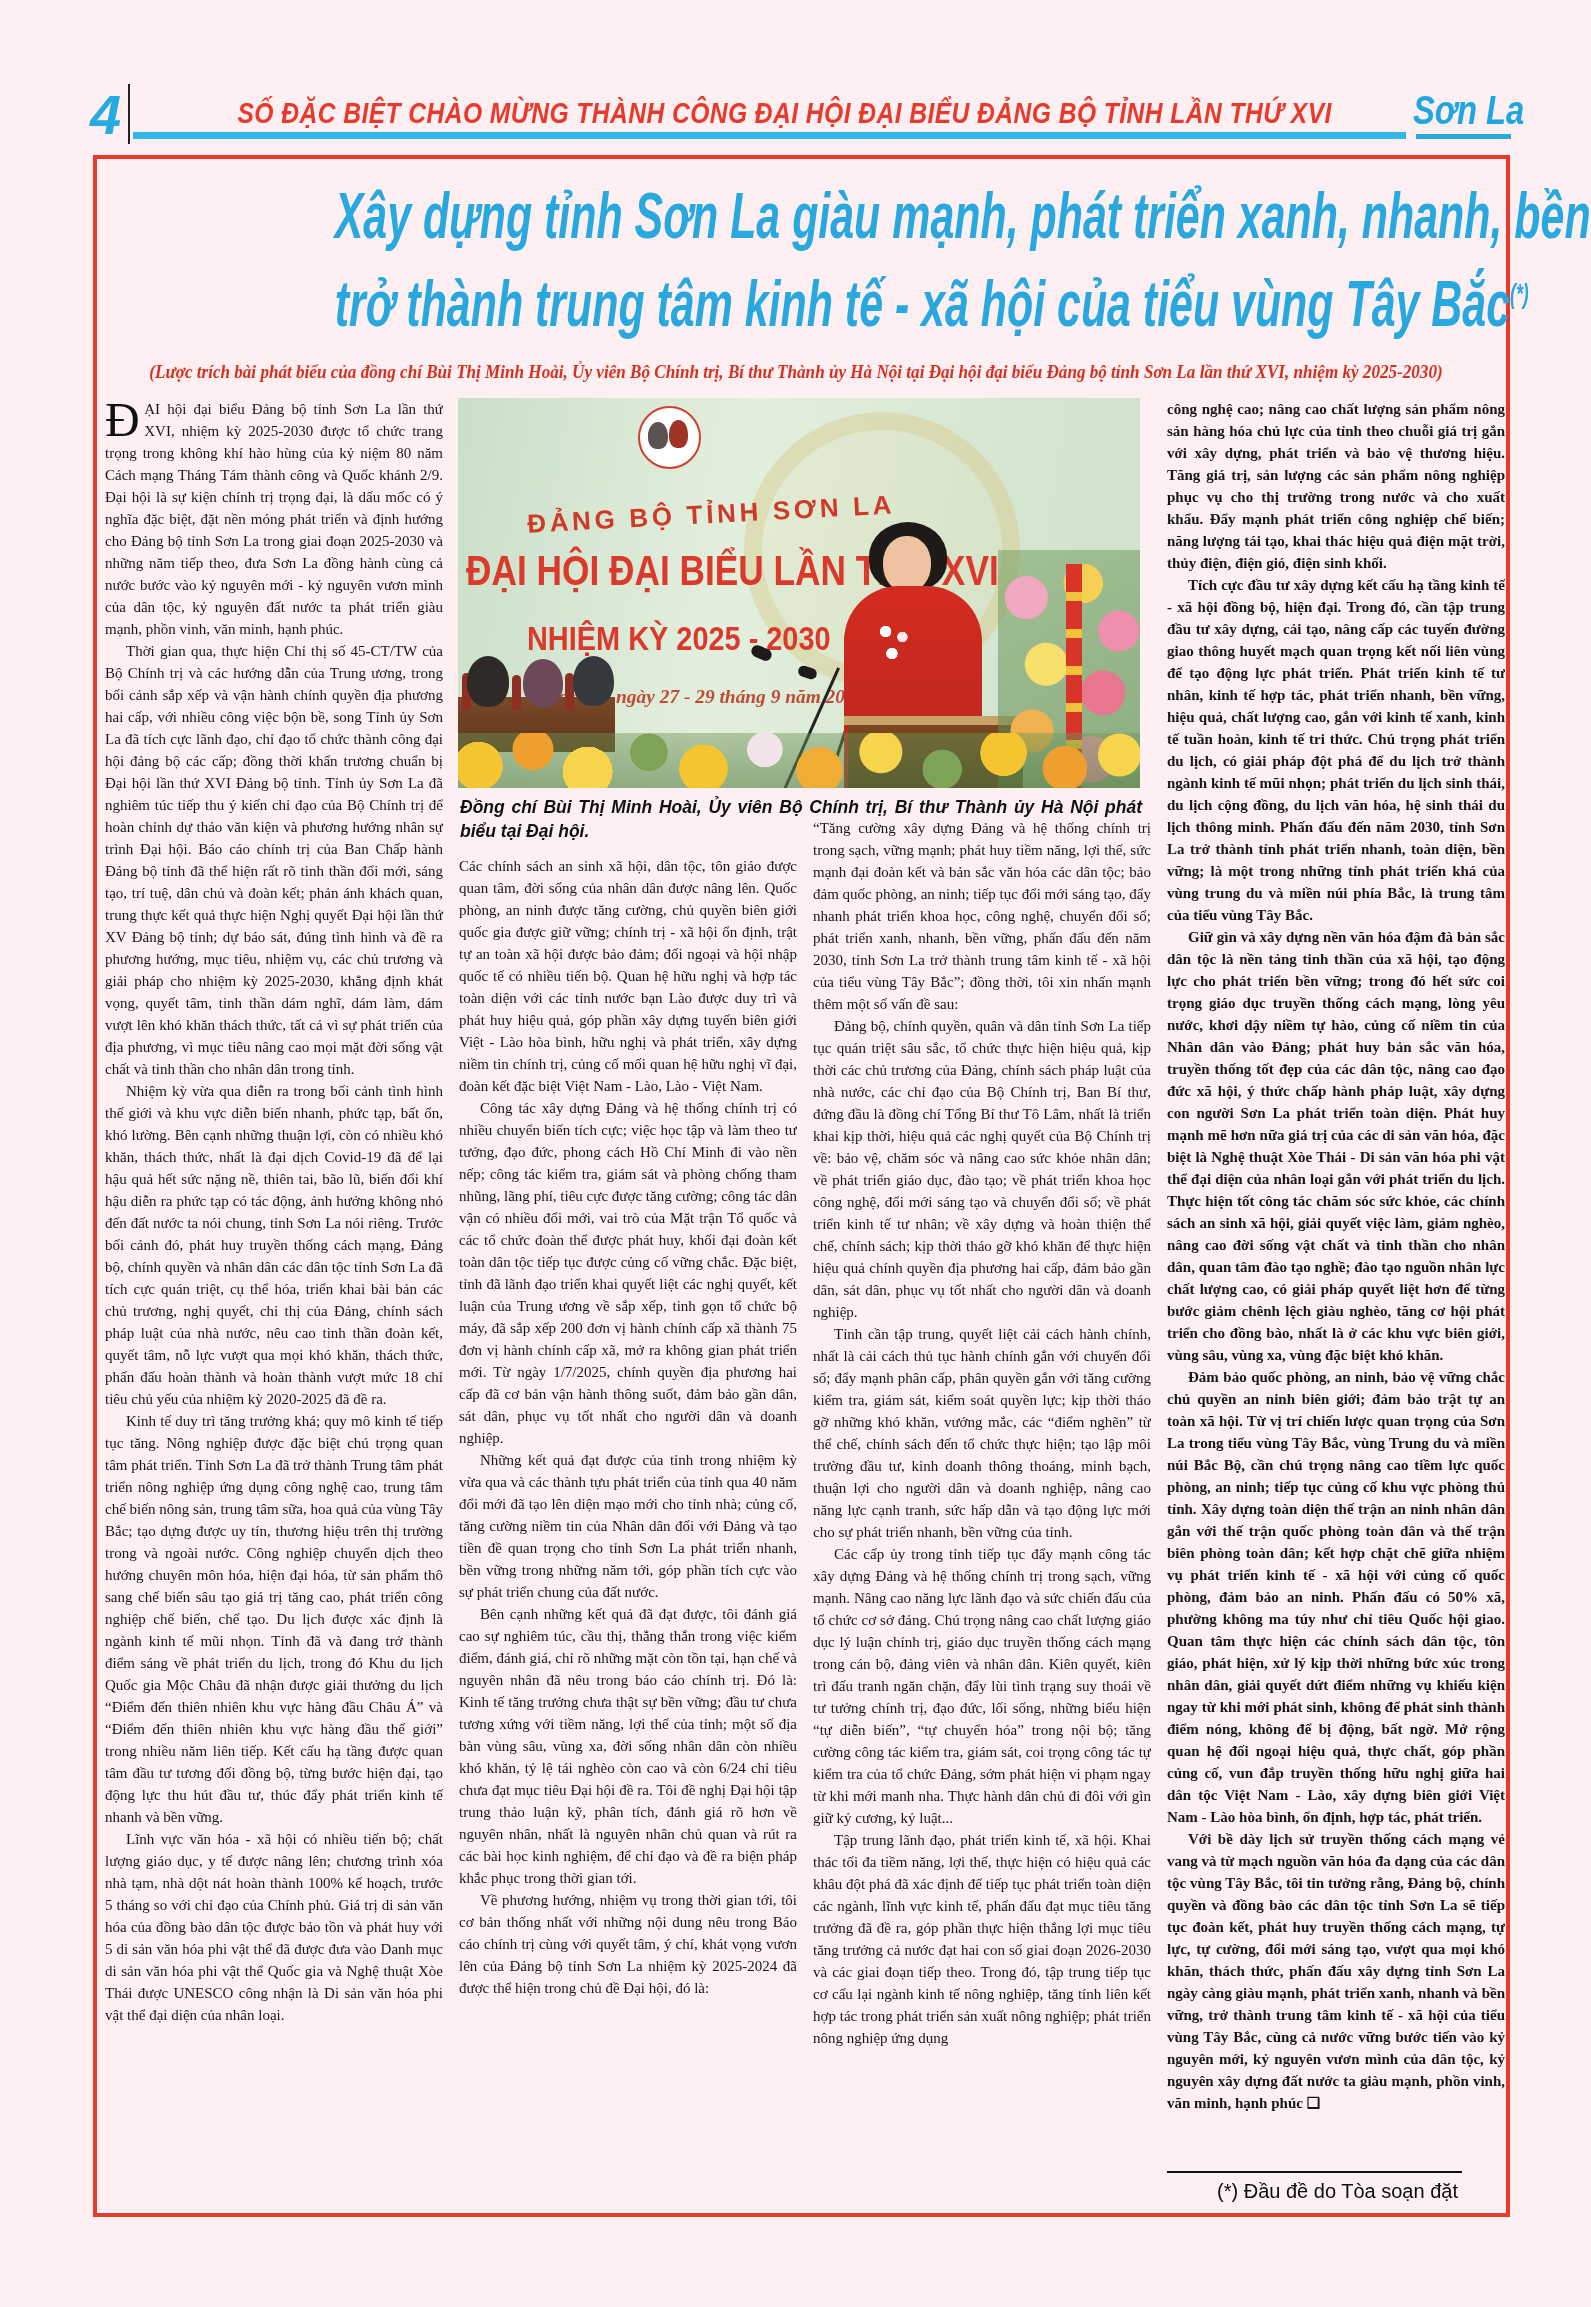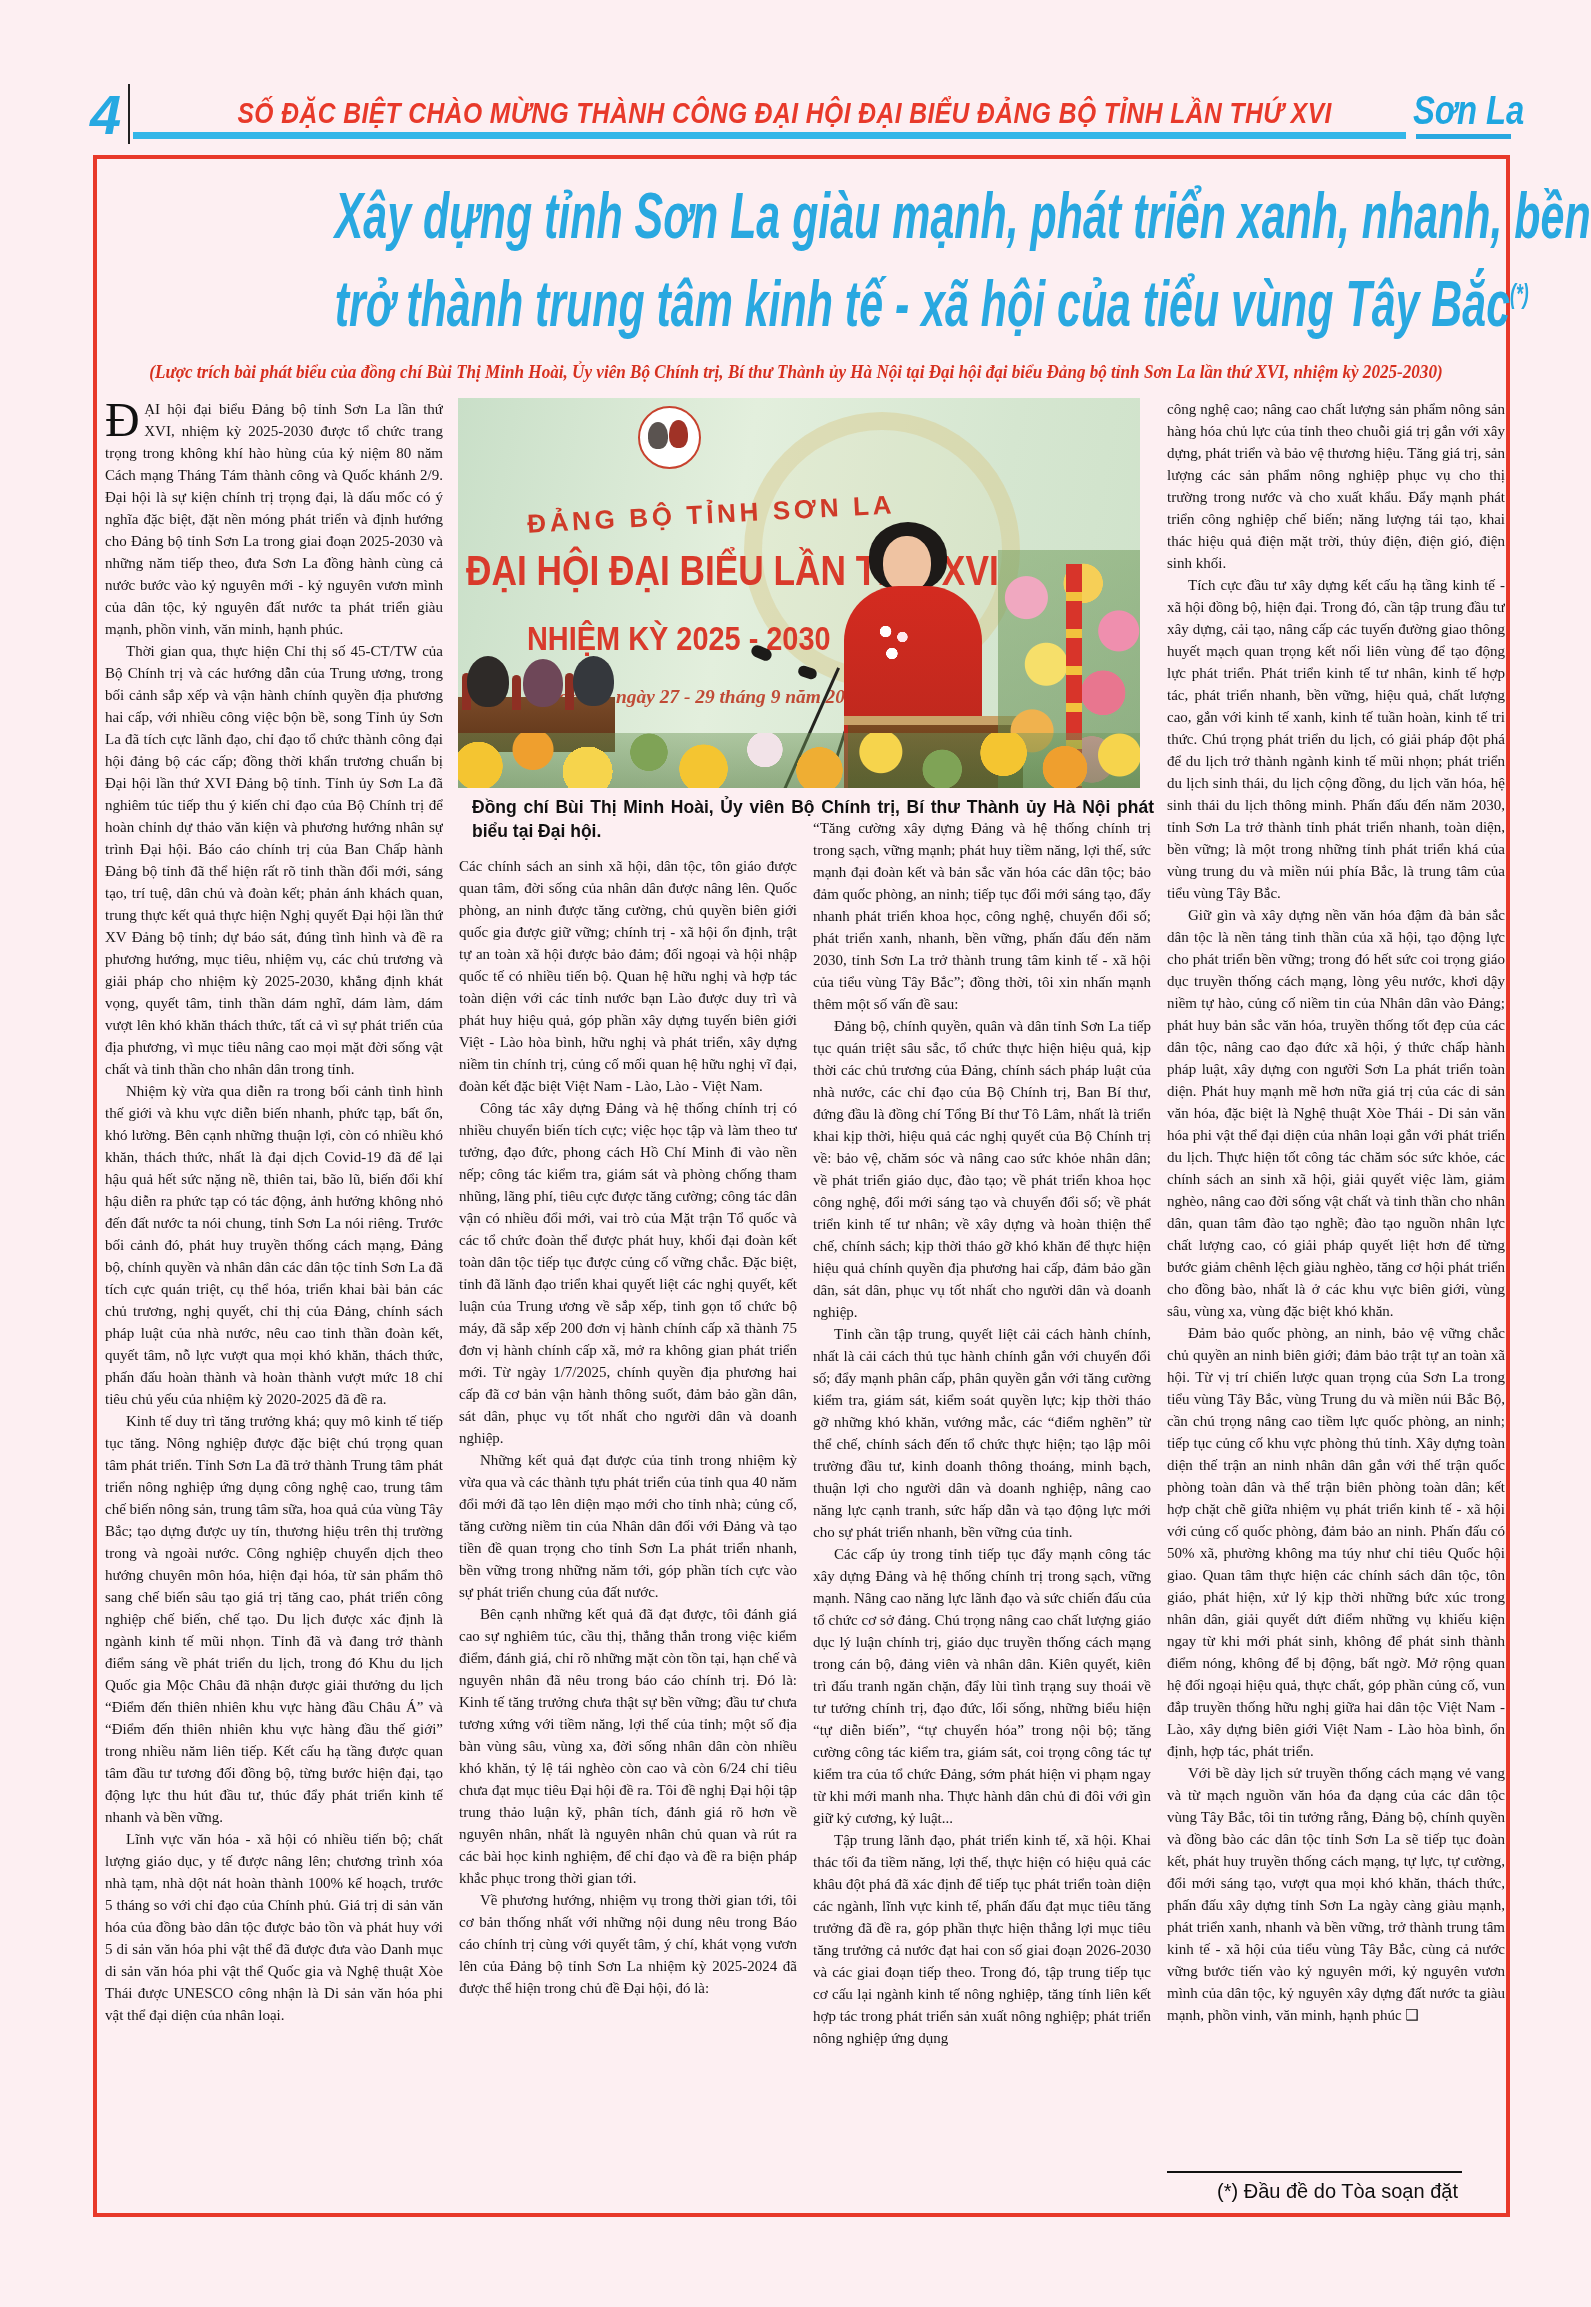--- a/index.html
+++ b/index.html
@@ -36,21 +36,21 @@
   .standfirst{position:absolute;left:97px;top:362px;width:1398px;text-align:center;
               font-style:italic;font-weight:bold;font-size:18px;color:#d6301f;white-space:nowrap;
               transform:scaleX(.95);transform-origin:center;}
 
   
   .col{position:absolute;width:338px;overflow:hidden;text-align:justify;
        font-size:15px;line-height:22px;}
   .col-1{left:105px;top:398px;height:1799px;}
   .col-2{left:459px;top:855px;height:1343px;}
   .col-3{left:813px;top:817px;height:1343px;}
-  .col-4{left:1167px;top:398px;height:1766px;}
+  .col-4{left:1167px;top:398px;height:1766px;font-weight:bold;}
   .para{margin:0;text-indent:21px;}
   .para.flush{text-indent:0;}
   .dropcap{float:left;font-size:48px;line-height:39px;padding:1.8px 4.6px 0 0;color:#111;}
 
   
   .photo{position:absolute;left:458px;top:398px;width:682px;height:390px;overflow:hidden;
          background:linear-gradient(100deg,#c9dfc8,#e3efdd 40%,#d5e6d0 75%,#cfe2ca);}
   .photo *{position:absolute;}
   .ph-watermark{left:286px;top:14px;width:240px;height:240px;border-radius:50%;
                 border:18.5px solid rgba(214,196,130,.35);background:rgba(230,220,170,.18);}
@@ -106,22 +106,22 @@
                  radial-gradient(circle at 36% 65%,#f4c531 24px,transparent 24.5px),
                  radial-gradient(circle at 45% 30%,#f2e3e8 17.5px,transparent 18px),
                  radial-gradient(circle at 53% 68%,#efae33 23px,transparent 23.5px),
                  radial-gradient(circle at 62% 34%,#f6d44c 21px,transparent 22px),
                  radial-gradient(circle at 71% 66%,#7fa356 19.4px,transparent 20px),
                  radial-gradient(circle at 80% 36%,#f4c531 23px,transparent 23.5px),
                  radial-gradient(circle at 89% 64%,#ef9f2e 22px,transparent 22.6px),
                  radial-gradient(circle at 97% 40%,#f6d44c 21px,transparent 22px),
                  linear-gradient(rgba(110,150,88,.45),rgba(90,128,70,.6));}
 
-  .caption{position:absolute;left:472px;top:795px;width:682px;
-           font-family:"Liberation Sans",sans-serif;font-weight:bold;
+  .caption{position:absolute;left:460px;top:795px;width:682px;
+           font-family:"Liberation Sans",sans-serif;font-weight:bold;font-style:italic;
            font-size:17.5px;line-height:24px;color:#101010;text-align:justify;}
 
   
   .footnote-rule{position:absolute;left:1167px;top:2171px;width:295px;height:1.8px;background:#111;}
   .footnote{position:absolute;left:1167px;top:2180px;width:341px;
             font-family:"Liberation Sans",sans-serif;font-size:20px;color:#0d0d0d;text-align:center;}
 </style>
 </head>
 <body>
 

